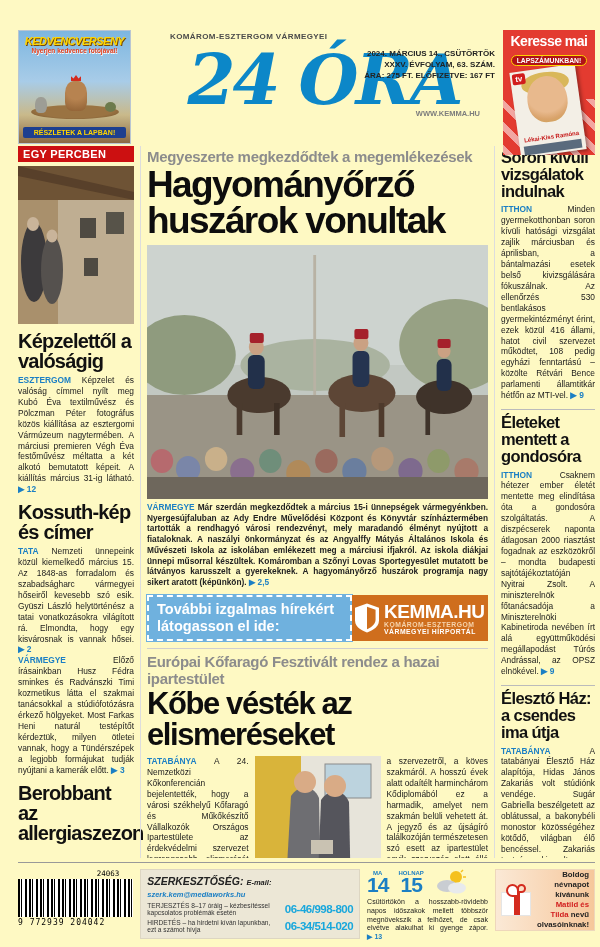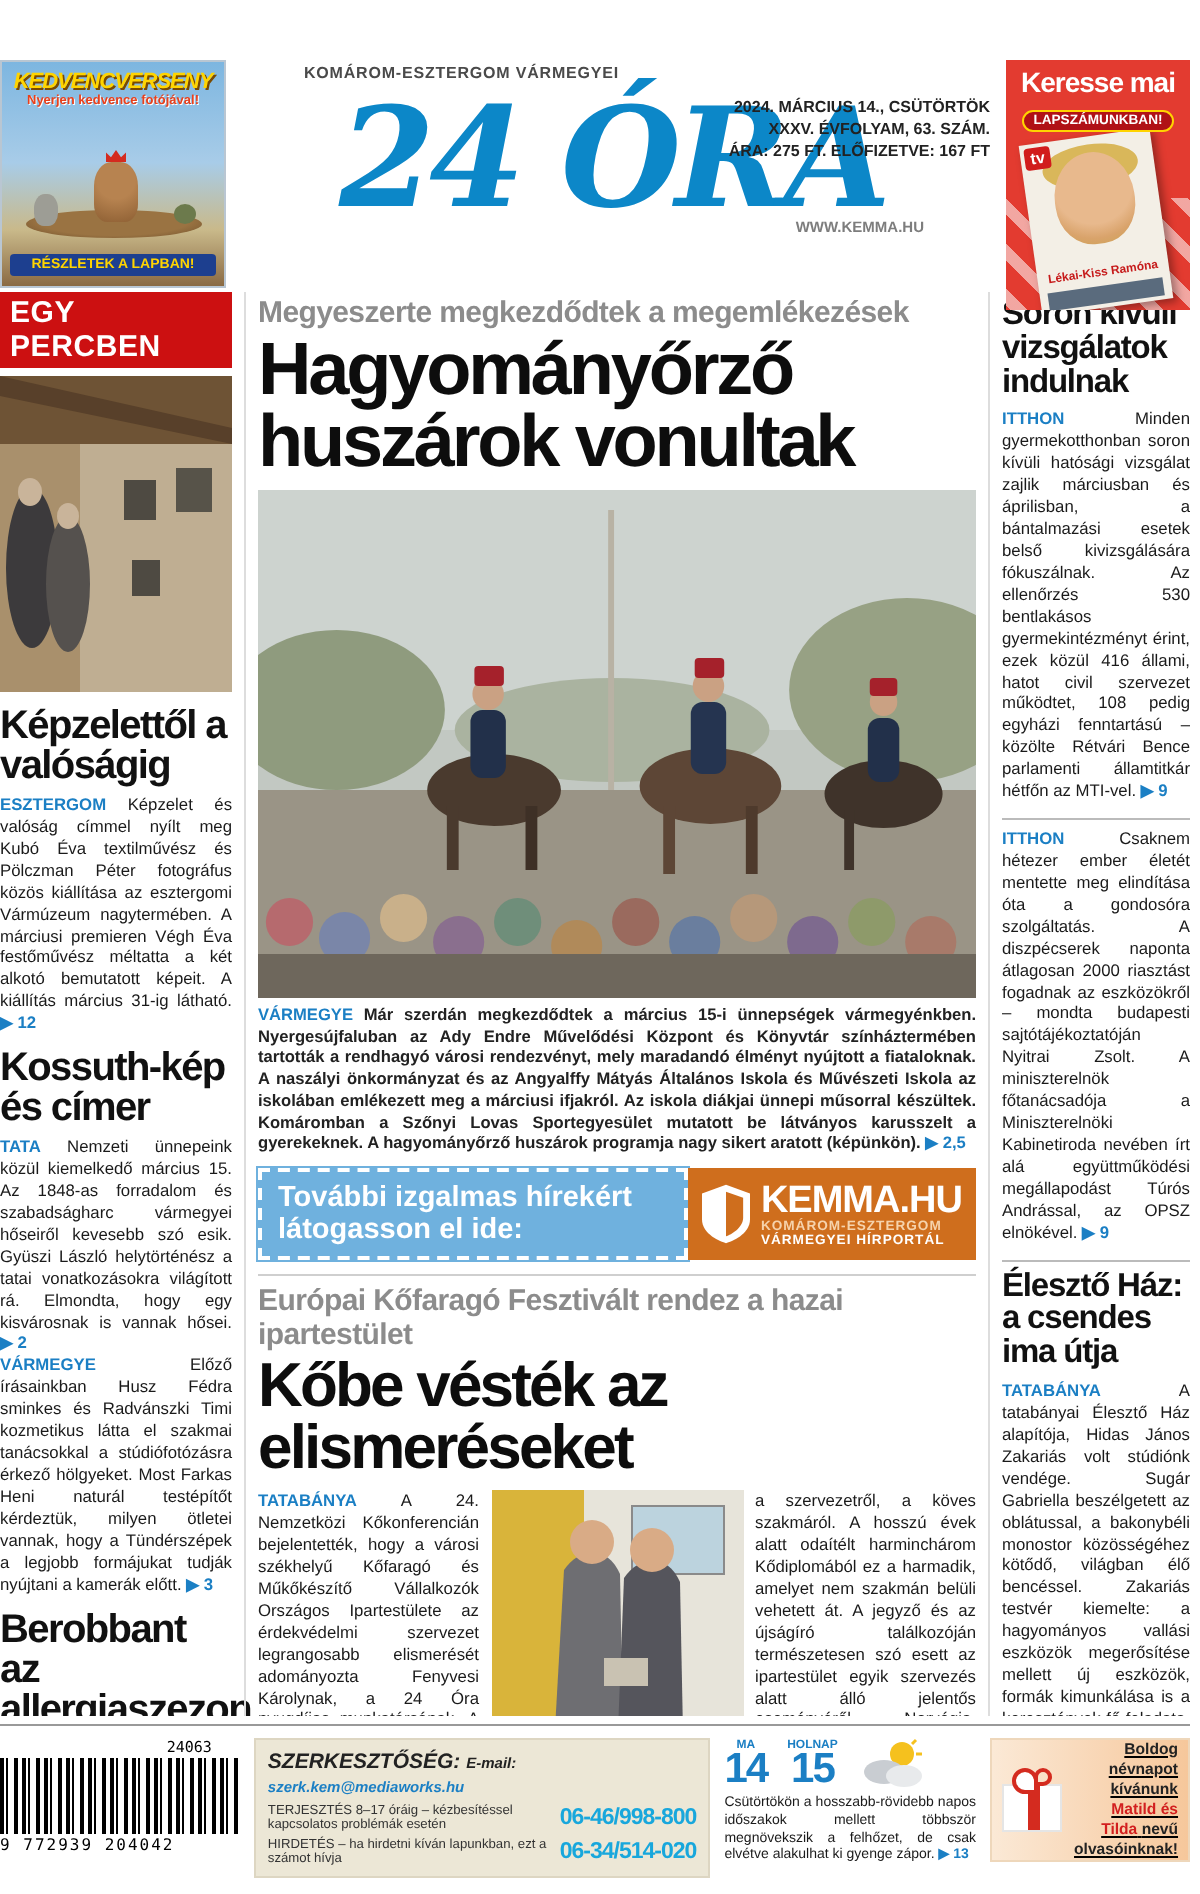--- a/index.html
+++ b/index.html
@@ -1,18 +1,18 @@
 <!DOCTYPE html>
 <html lang="hu"><head>
 <meta charset="utf-8">
 <style>
   * { margin:0; padding:0; box-sizing:border-box; }
   body { background:#e9e9e9; font-family:"Liberation Sans", sans-serif; }
-  .page { position:relative; width:600px; height:947px; background:#ffffff; overflow:hidden;
-          margin:0 auto; padding:0 5px 0 0; }
+  .page { position:relative; width:600px; height:947px; background:#fef9c3; overflow:hidden;
+          margin:0 auto; padding:0 5px 0 18px; }
 
   
   header { position:relative; height:146px; }
   .pet-ad { position:absolute; left:0; top:30px; width:113px; height:114px;
             background:linear-gradient(180deg,#7db6e0 0%,#a8cce8 45%,#c9b98a 75%,#8a6a43 100%);
             border:1px solid #b9c6d2; display:flex; flex-direction:column; align-items:center; overflow:hidden;}
   .pet-ad .t1 { margin-top:4px; font-size:11px; font-weight:bold; color:#ffd400;
                 text-shadow:1px 1px 0 #7a4a00; letter-spacing:-0.5px; font-style:italic;}
   .pet-ad .t2 { font-size:6.5px; font-weight:bold; color:#e8401c; text-shadow:0.5px 0.5px 0 #fff; }
   .pet-ad .scene { position:relative; flex:1; width:100%; }
@@ -51,21 +51,21 @@
   .promo .cover .hair { position:absolute; left:10px; top:4px; width:48px; height:22px; border-radius:50%;
                   background:#d9b75a; }
   .promo .cover .nm { position:absolute; bottom:14px; width:100%; text-align:center; color:#c61a1a;
                   font-size:6px; font-weight:bold; }
   .promo .cover .strip { position:absolute; bottom:2px; left:4px; width:58px; height:9px; background:#5a6b7d; }
 
   
   .cols { display:grid; grid-template-columns:116px 1fr 94px; column-gap:6px; height:712px; overflow:hidden;}
   .col-center { border-left:1px solid #ddd; border-right:1px solid #ddd; padding:0 6px; }
 
-  .secbar { background:#cc1011; color:#fff; font-size:15px; font-weight:bold; padding:2px 5px; letter-spacing:0.3px;}
+  .secbar { background:#cc1011; color:#fff; font-size:11px; font-weight:bold; padding:2px 5px; letter-spacing:0.3px;}
   .photo-s { width:100%; height:158px; margin-top:4px; display:block; }
   .ltitle { font-size:20px; font-weight:bold; letter-spacing:-0.8px; line-height:1.0; color:#111; margin:7px 0 4px;}
   .body { font-size:8.4px; line-height:1.3; color:#1a1a1a; text-align:justify; }
   .loc { color:#1b7fc4; font-weight:bold; }
   .pref { color:#1b7fc4; font-weight:bold; white-space:nowrap; }
 
   .kicker { color:#8c8c8c; font-size:15px; font-weight:bold; letter-spacing:-0.3px; margin-top:2px;}
   .headline1 { font-size:37px; font-weight:bold; letter-spacing:-1.6px; line-height:0.97; color:#0d0d0d; margin:2px 0 6px;}
   .lead-photo { width:100%; height:254px; display:block; }
   .caption { font-size:8.3px; font-weight:bold; line-height:1.3; text-align:justify; color:#222; margin-top:3px;}
@@ -101,21 +101,21 @@
   .office .line { display:flex; justify-content:space-between; align-items:center; margin-top:3px; gap:4px;}
   .office .ltxt { font-size:6.6px; color:#333; }
   .office .phone { color:#18a7dc; font-weight:bold; font-size:11.5px; white-space:nowrap; letter-spacing:-0.5px;}
   .weather { width:128px; }
   .wtop { display:flex; align-items:flex-end; gap:10px; }
   .wday { text-align:center; }
   .wlab { font-size:6px; font-weight:bold; color:#1b7fc4; }
   .wnum { font-size:21px; font-weight:bold; color:#1b7fc4; line-height:0.9; letter-spacing:-1px;}
   .wtext { font-size:7px; line-height:1.25; text-align:justify; margin-top:3px; color:#1a1a1a; }
   .nameday { flex:1; display:flex; align-items:center; gap:6px; background:linear-gradient(90deg,#fbe9d6,#f6c79b);
-             border:1px solid #eed7bb; padding:4px 5px; height:62px;text-decoration:underline;}
+             border:1px solid #eed7bb; padding:4px 5px; height:62px;}
   .gift { position:relative; width:30px; height:24px; background:#fff; border:1px solid #e5e5e5; margin-top:8px;}
   .gift::before { content:""; position:absolute; left:12px; top:0; width:6px; height:100%; background:#d42b1f; }
   .gift::after { content:""; position:absolute; left:4px; top:-9px; width:9px; height:9px; border:2.5px solid #d42b1f;
                  border-radius:50% 50% 0 50%; box-shadow:13px 0 0 -0.5px #fff inset; }
   .gift .bow2 { position:absolute; right:4px; top:-9px; width:9px; height:9px; border:2.5px solid #d42b1f;
                  border-radius:50% 50% 50% 0; }
   .nd-text { flex:1; text-align:right; font-size:7.8px; font-weight:bold; line-height:1.3; color:#222;}
   .nd-text .names { color:#d21f1f; }
 </style>
 </head>
@@ -312,20 +312,21 @@
 
     <aside>
       <h3 class="rtitle">Soron kívüli vizsgálatok indulnak</h3>
       <p class="body">
         <span class="loc">ITTHON</span>
         <span>Minden gyermekotthonban soron kívüli hatósági vizsgálat zajlik márciusban és áprilisban, a bántalmazási esetek belső kivizsgálására fókuszálnak. Az ellenőrzés 530 bentlakásos gyermekintézményt érint, ezek közül 416 állami, hatot civil szervezet működtet, 108 pedig egyházi fenntartású – közölte Rétvári Bence parlamenti államtitkár hétfőn az MTI-vel.</span>
         <span class="pref">▶ 9</span>
       </p>
       <div class="rdivider"></div>
 
+      <h3 class="rtitle">Életeket mentett a gondosóra</h3>
       <p class="body">
         <span class="loc">ITTHON</span>
         <span>Csaknem hétezer ember életét mentette meg elindítása óta a gondosóra szolgáltatás. A diszpécserek naponta átlagosan 2000 riasztást fogadnak az eszközökről – mondta budapesti sajtótájékoztatóján Nyitrai Zsolt. A miniszterelnök főtanácsadója a Miniszterelnöki Kabinetiroda nevében írt alá együttműködési megállapodást Túrós Andrással, az OPSZ elnökével.</span>
         <span class="pref">▶ 9</span>
       </p>
       <div class="rdivider"></div>
 
       <h3 class="rtitle">Élesztő Ház: a csendes ima útja</h3>
       <p class="body">
         <span class="loc">TATABÁNYA</span>

